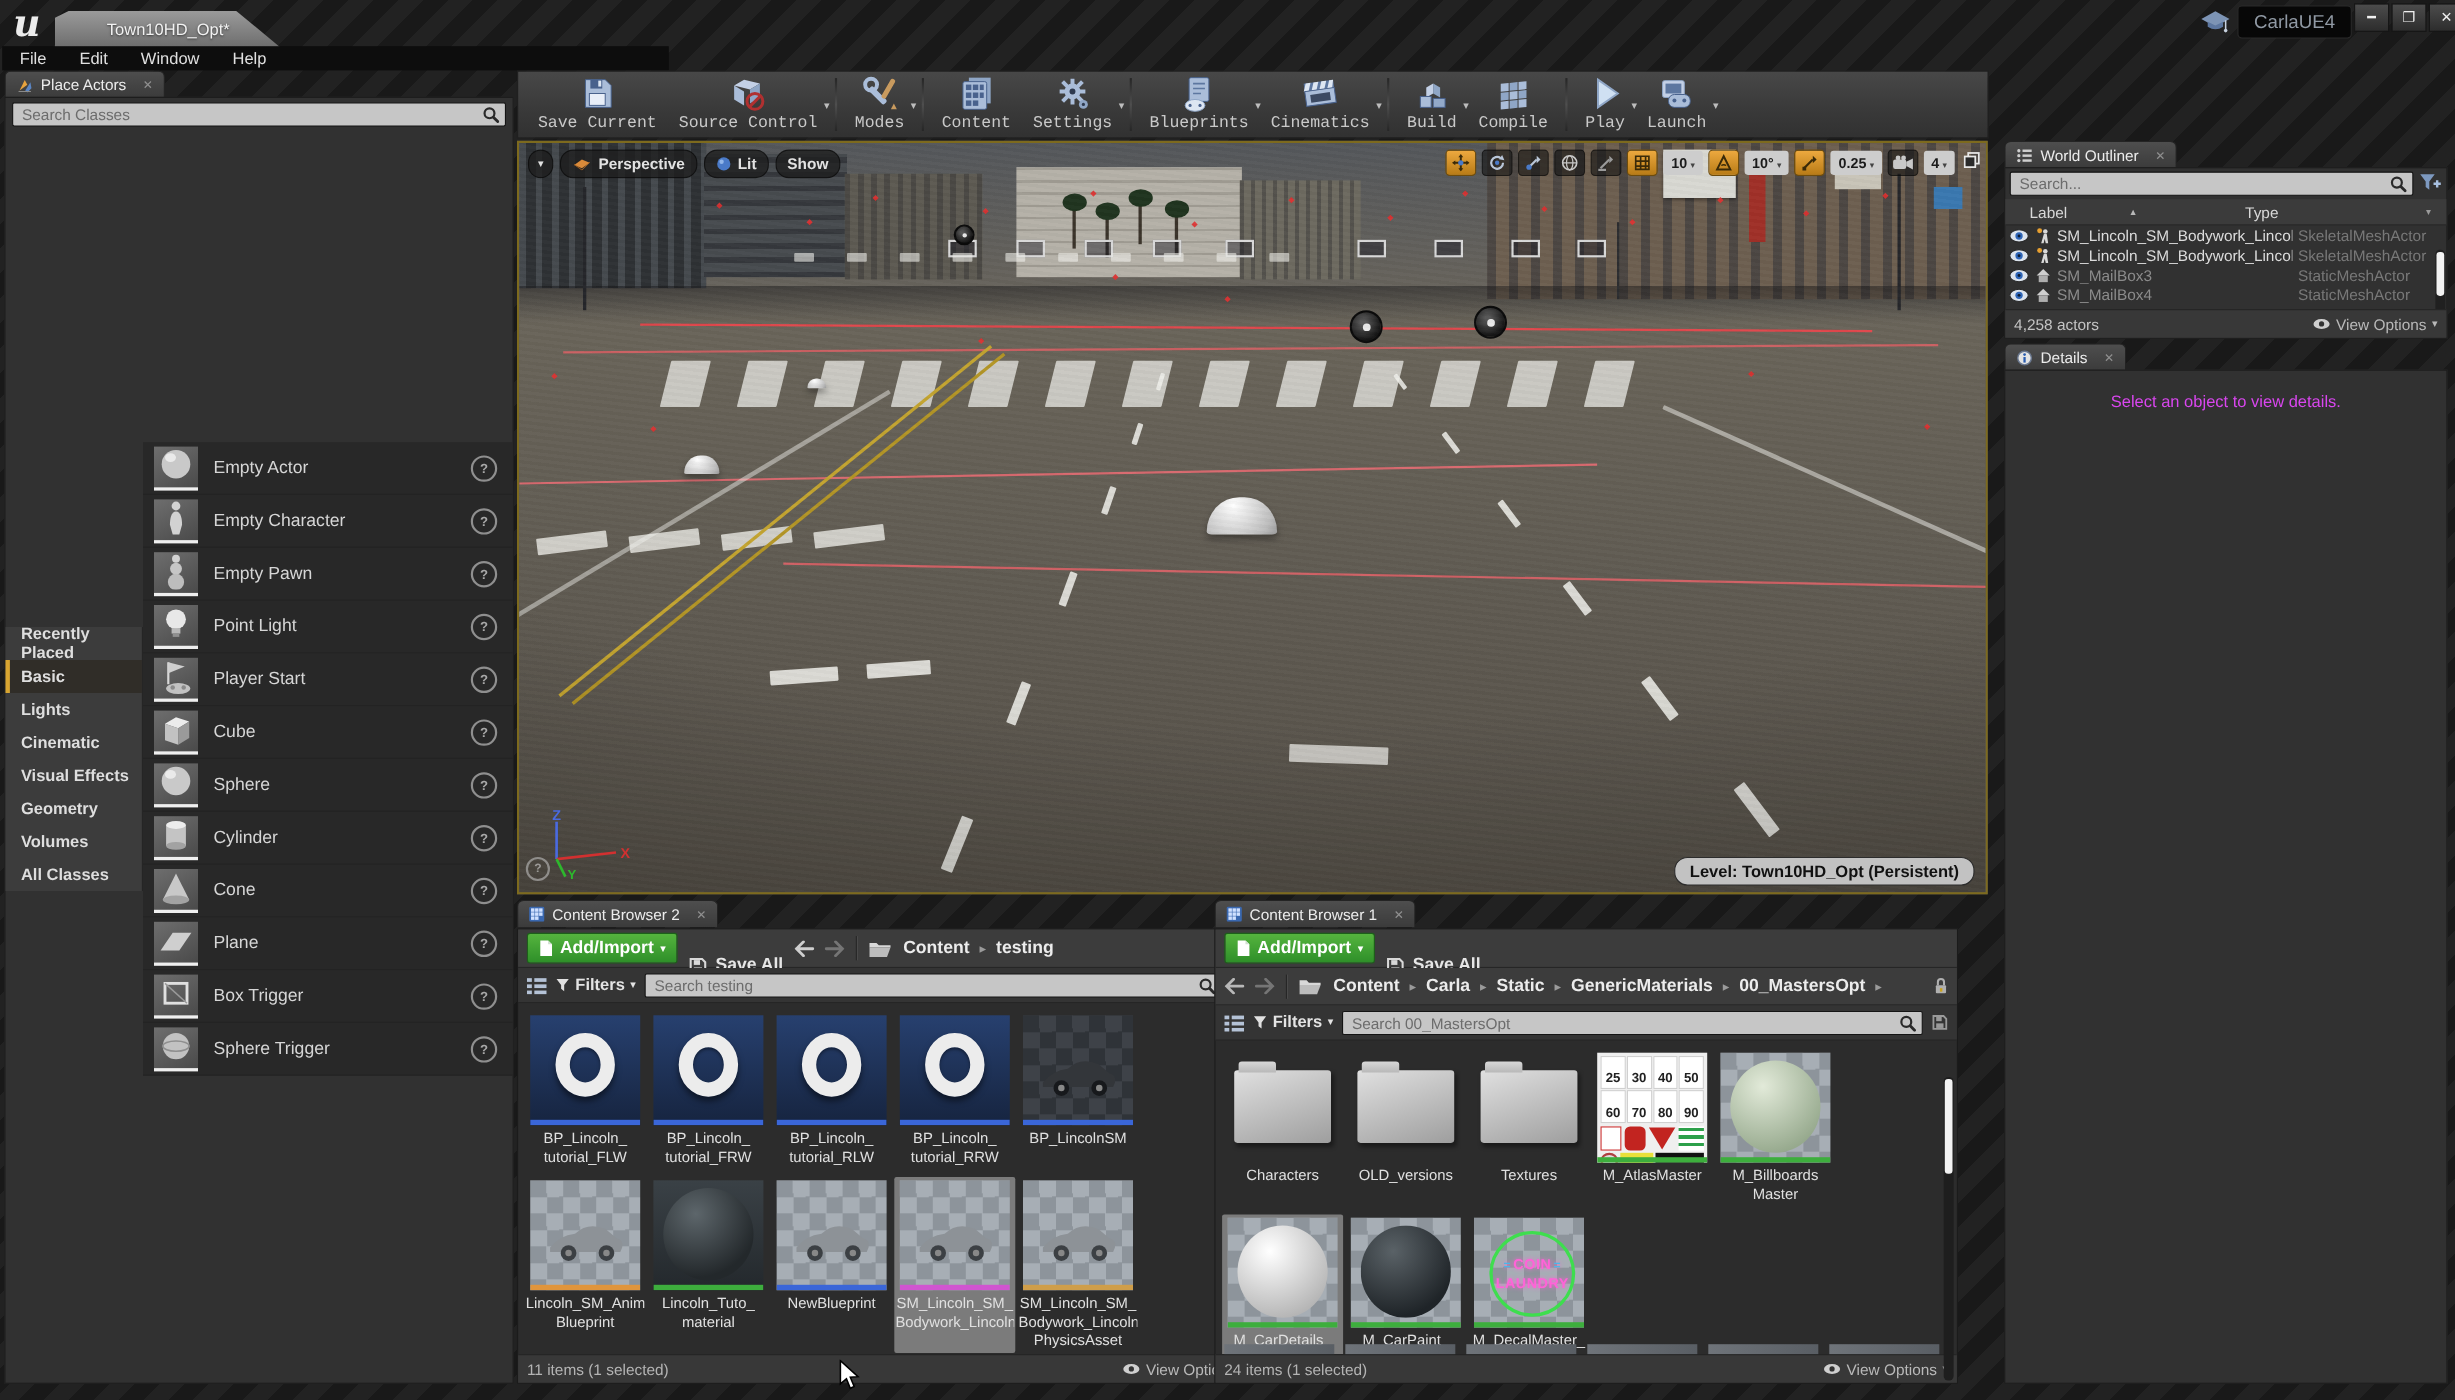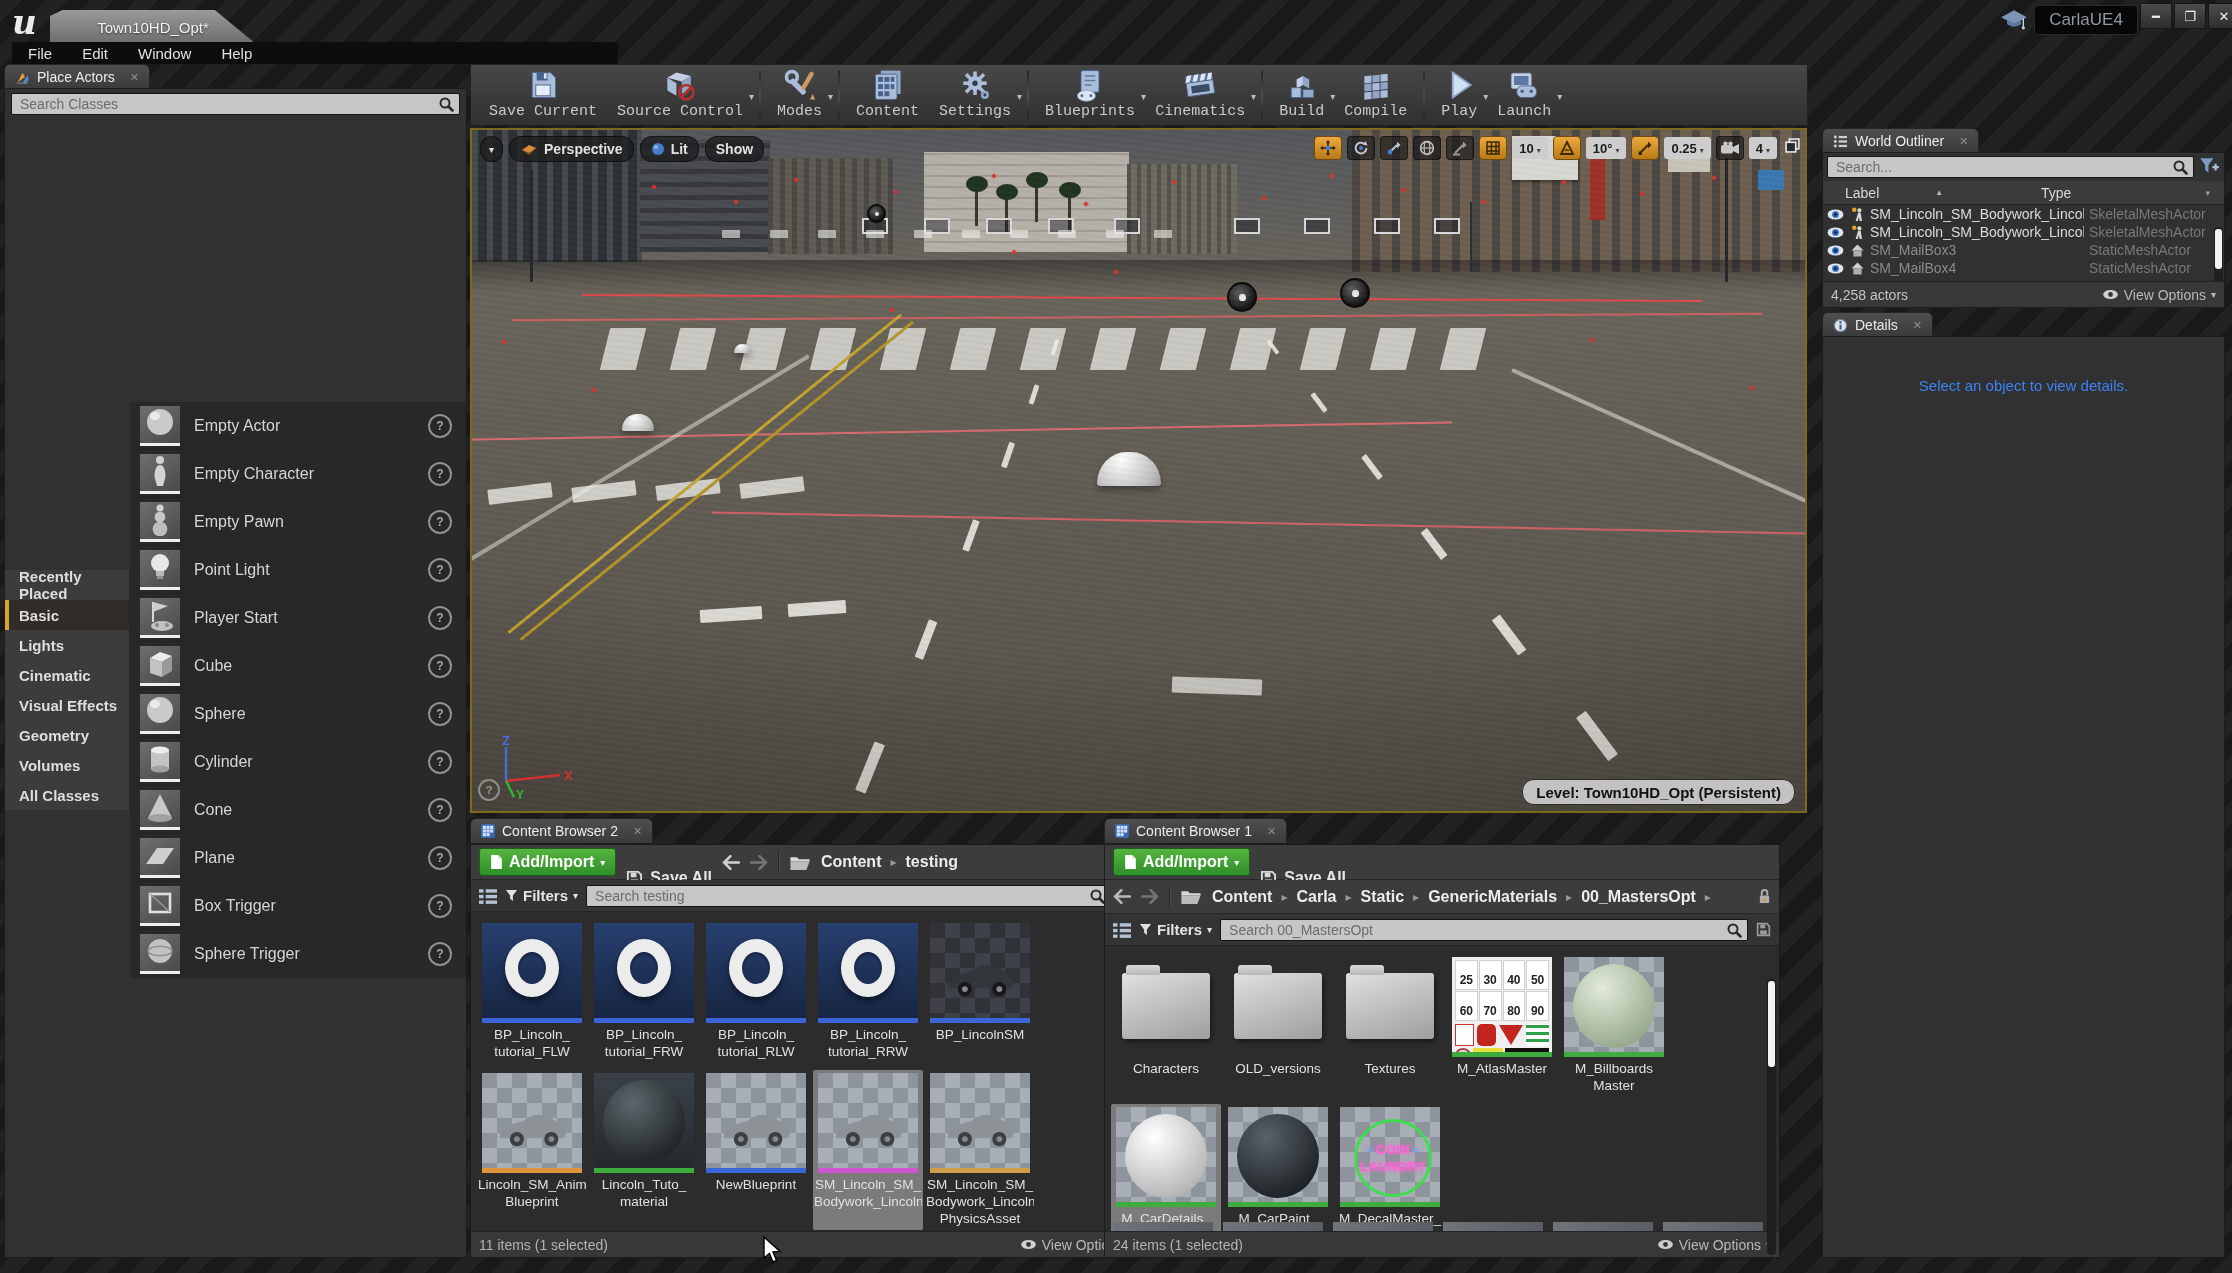--- a/index.html
+++ b/index.html
@@ -6,21 +6,21 @@
   .window{position:relative;width:2232px;height:1273px;overflow:hidden;
     background:repeating-linear-gradient(135deg,#222 0 16px,#191919 16px 32px);
     font-family:"Liberation Sans","DejaVu Sans",sans-serif;color:#d8d8d8;-webkit-font-smoothing:antialiased;}
   .abs{position:absolute;}
   svg{display:block;}
   
   .logo{left:12px;top:2px;font:italic bold 34px "DejaVu Serif",serif;color:#ececec;}
   .doc-tab{left:50px;top:10px;width:206px;height:34px;background:linear-gradient(#9a9a9a,#6c6c6c);
     clip-path:polygon(0 100%,0 18%,6% 0,80% 0,100% 100%);display:flex;align-items:center;justify-content:center;
     font-size:15px;color:#f2f2f2;text-shadow:0 1px 2px #333;}
-  .menu-band{left:12px;top:42px;width:606px;height:22px;background:#0d0d0d;display:flex;align-items:center;padding-left:16px;box-sizing:border-box;gap:30px;}
+  .menu-band{left:2px;top:42px;width:606px;height:22px;background:#0d0d0d;display:flex;align-items:center;padding-left:16px;box-sizing:border-box;gap:30px;}
   .menu-item{font-size:15px;color:#e0e0e0;cursor:default;}
   .cap-icon{left:2000px;top:8px;width:28px;height:24px;}
   .app-badge{left:2034px;top:5px;width:102px;height:28px;background:#070707;border:1px solid #2a2a2a;border-radius:4px;
     display:flex;align-items:center;justify-content:center;font-size:17px;color:#9099a4;}
   .winbtns{left:2140px;top:3px;display:flex;gap:2px;}
   .winbtn{width:30px;height:24px;background:linear-gradient(#4c4c4c,#2d2d2d);border:1px solid #161616;
     display:flex;align-items:center;justify-content:center;font-size:13px;color:#f0f0f0;font-weight:bold;}
   
   .pa-panel{left:4px;top:64px;width:463px;height:1194px;}
   .ptab-row{display:flex;height:24px;}
@@ -96,21 +96,21 @@
   .wo-row{display:flex;align-items:center;height:18px;font-size:14px;gap:5px;padding-left:3px;}
   .wo-row .wo-label{width:214px;overflow:hidden;white-space:nowrap;color:#dcdcdc;}
   .wo-row.dim .wo-label{color:#8b8b8b;}
   .wo-type{color:#787878;overflow:hidden;white-space:nowrap;}
   .wo-foot{position:absolute;left:0;right:0;bottom:0;height:25px;background:#383838;border-top:1px solid #242424;
     display:flex;align-items:center;justify-content:space-between;padding:0 8px;font-size:14px;color:#c4c4c4;}
   .view-opts{display:flex;align-items:center;gap:5px;font-size:14px;color:#b9b9b9;}
   .wo-scroll{position:absolute;right:1px;top:74px;width:9px;height:70px;background:#202020;border-radius:4px;}
   .wo-scroll::after{content:"";position:absolute;left:1px;right:1px;top:2px;height:40px;background:#f2f2f2;border-radius:3px;}
   .dt-panel{position:relative;margin-top:4px;height:946px;}
-  .dt-empty{padding-top:40px;text-align:center;font-size:15px;color:#3b82f6;}
+  .dt-empty{padding-top:20px;text-align:center;font-size:15px;color:#d946ef;}
   
   .cb{position:absolute;top:818px;}
   .cb-body{position:absolute;left:0;right:0;top:26px;bottom:0;background:#2c2c2c;border:1px solid #1b1b1b;box-sizing:border-box;display:flex;flex-direction:column;}
   .cb-toolrow{height:34px;background:#3c3c3c;border-bottom:1px solid #262626;display:flex;align-items:center;gap:10px;padding:0 8px;flex:0 0 auto;}
   .addimp{height:26px;display:flex;align-items:center;gap:6px;padding:0 10px;border-radius:3px;
     background:linear-gradient(#55b43e,#2e8f29);border:1px solid #1d5f1a;color:#fff;font-size:16px;font-weight:bold;}
   .saveall{display:flex;align-items:center;gap:7px;font-size:16px;font-weight:bold;color:#e6e6e6;margin-top:32px;}
   .navarrows{display:flex;align-items:center;gap:8px;}
   .vsep{width:1px;height:22px;background:#262626;box-shadow:1px 0 0 #4a4a4a;}
   .crumbs{display:flex;align-items:center;gap:9px;font-size:16px;font-weight:bold;color:#ececec;}

